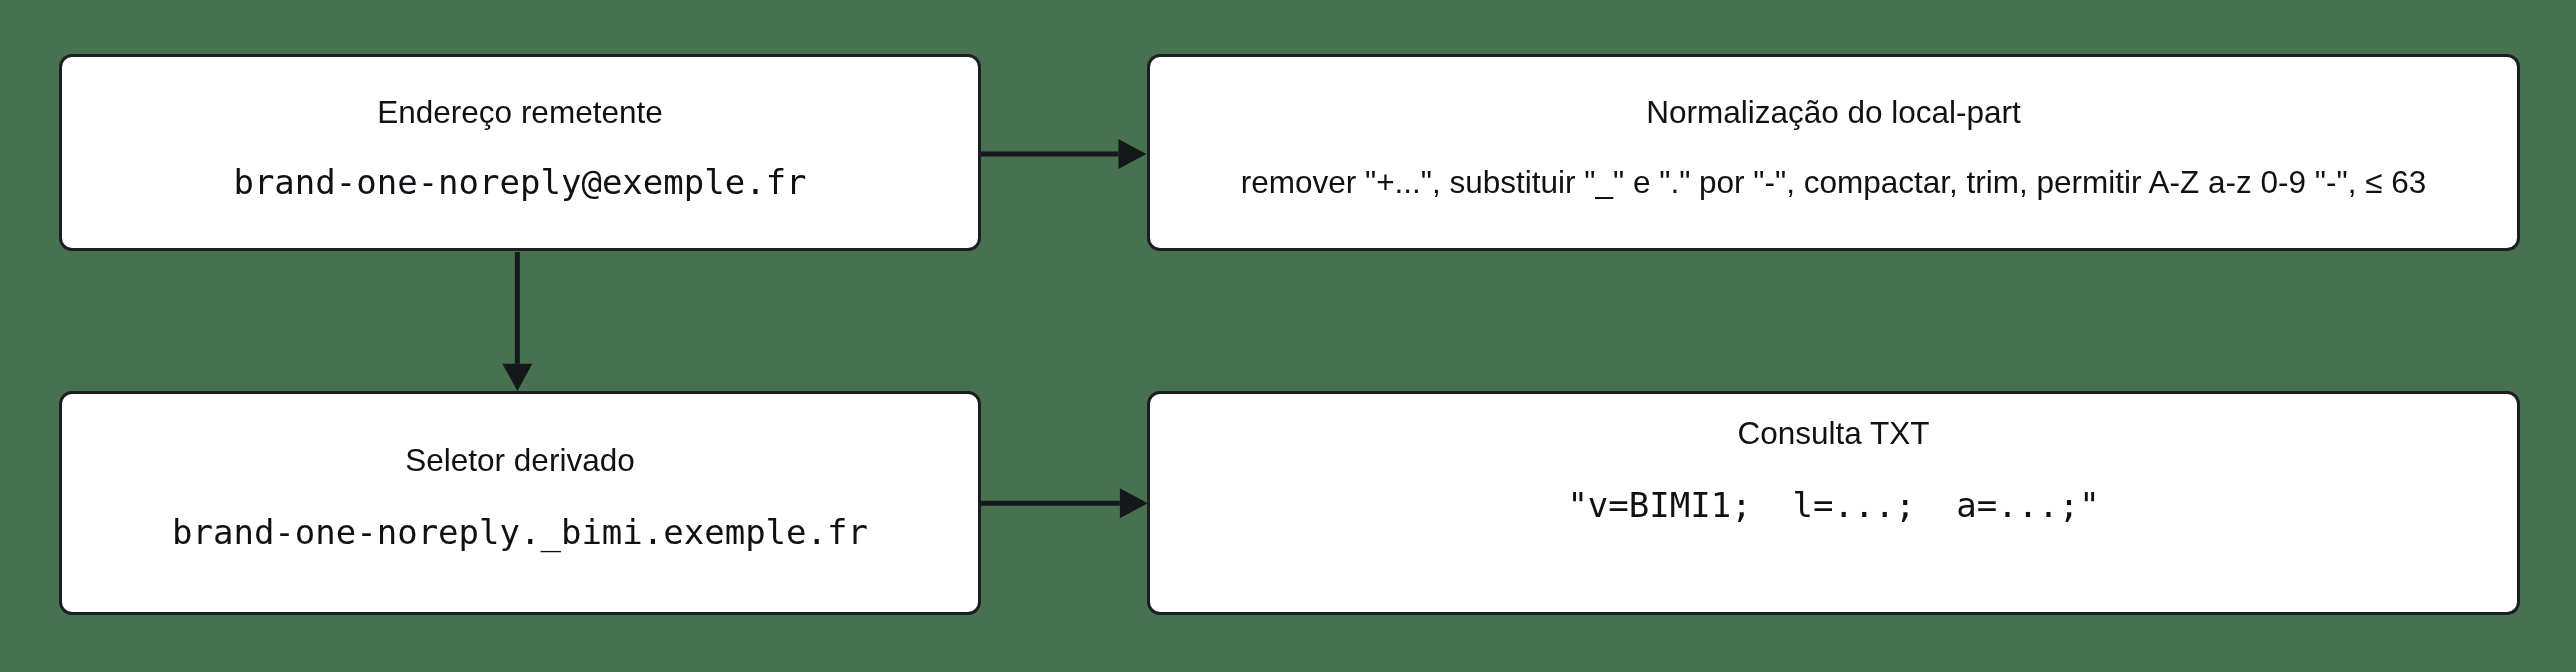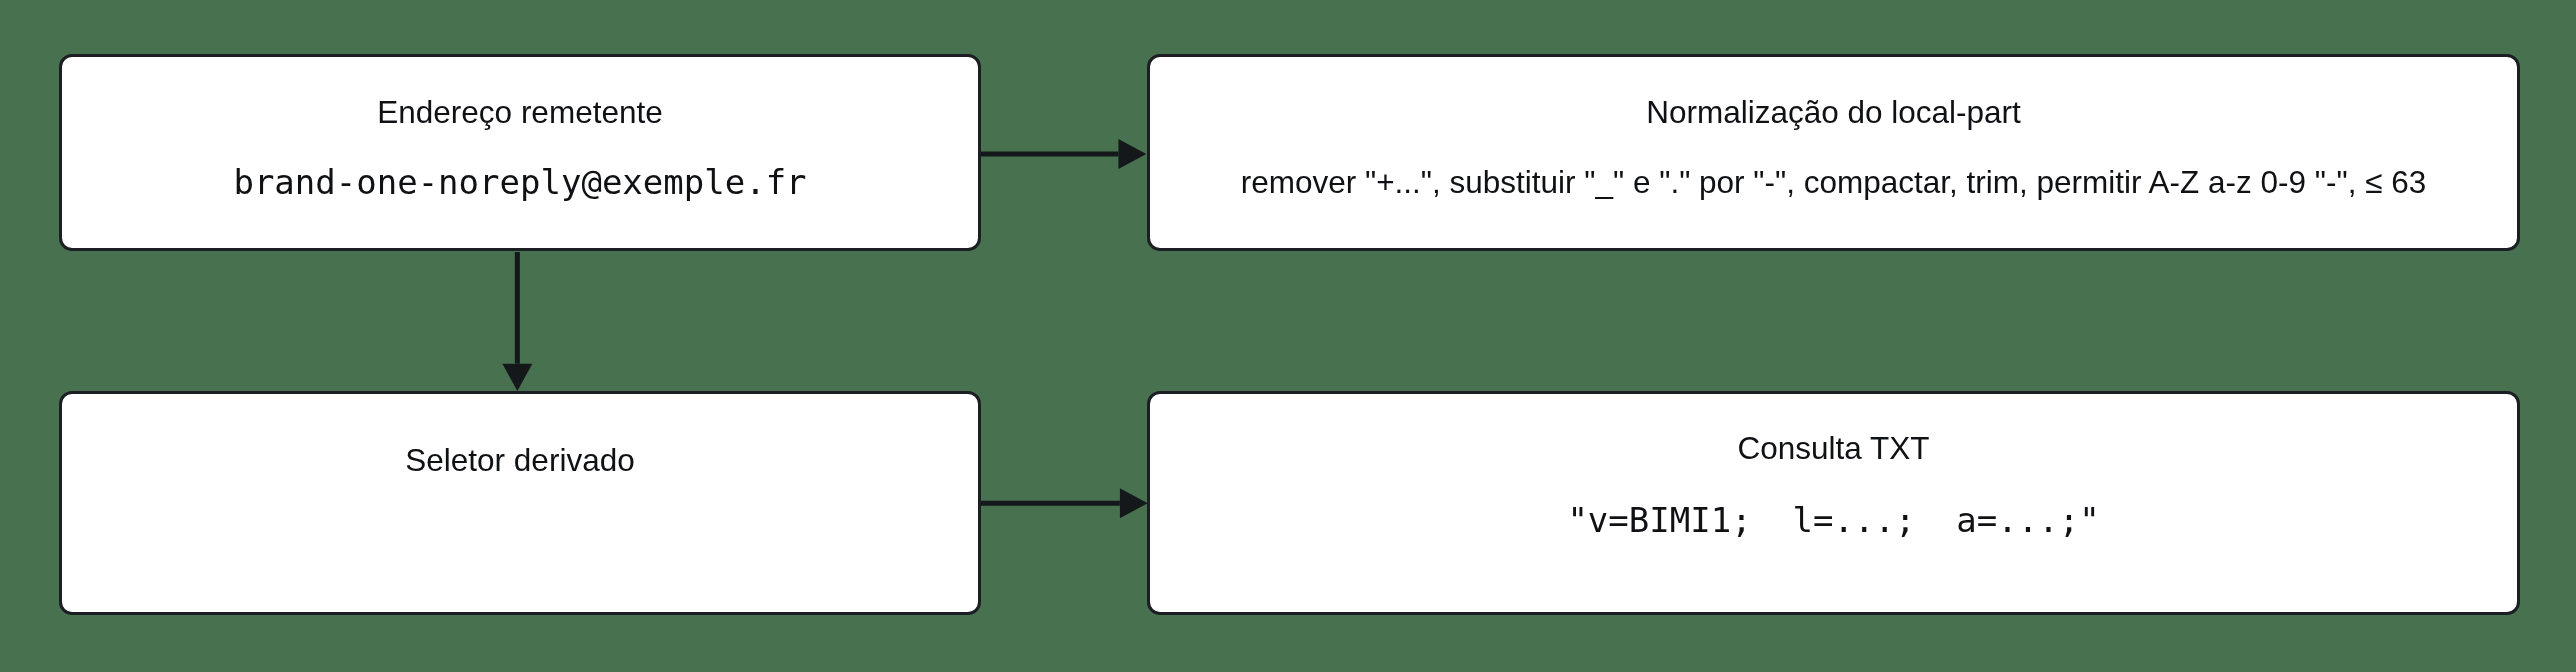--- a/index.html
+++ b/index.html
@@ -48,21 +48,21 @@
     font: 400 31.5px/37px "Liberation Sans", sans-serif;
     white-space: pre;
   }
   .node-body { white-space: pre; }
   .body-mono { font: 400 34px/40px "DejaVu Sans Mono", monospace; }
   .body-sans { font: 400 31.5px/40px "Liberation Sans", sans-serif; }
 
   .node-sender    { left: 59px;   top: 54px;  width: 922px; height: 197px; padding-top: 37px; }
   .node-normalize { left: 1147px; top: 54px;  width: 1373px; height: 197px; padding-top: 37px; text-align: right; }
   .node-selector  { left: 59px;   top: 391px; width: 922px; height: 224px; padding-top: 48px; }
-  .node-txt       { left: 1147px; top: 391px; width: 1373px; height: 224px; padding-top: 36px; }
+  .node-txt       { left: 1147px; top: 391px; width: 1373px; height: 224px; padding-top: 21px; }
 
   .node-sender .node-body,
   .node-normalize .node-body { margin-top: 31px; }
   .node-selector .node-body,
   .node-txt .node-body { margin-top: 33px; }
 </style>
 </head>
 <body>
 
 <div class="canvas">
@@ -87,20 +87,21 @@
     <div class="node-body body-mono">brand-one-noreply@exemple.fr</div>
   </div>
 
   <div class="node node-normalize">
     <div class="node-title">Normalização do local-part</div>
     <div class="node-body body-sans">remover "+...", substituir "_" e "." por "-", compactar, trim, permitir A-Z a-z 0-9 "-", ≤ 63</div>
   </div>
 
   <div class="node node-selector">
     <div class="node-title">Seletor derivado</div>
+    <div class="node-body body-mono">brand-one-noreply._bimi.exemple.fr</div>
   </div>
 
   <div class="node node-txt">
     <div class="node-title">Consulta TXT</div>
     <div class="node-body body-mono">"v=BIMI1;  l=...;  a=...;"</div>
   </div>
 
 </div>
 
 

